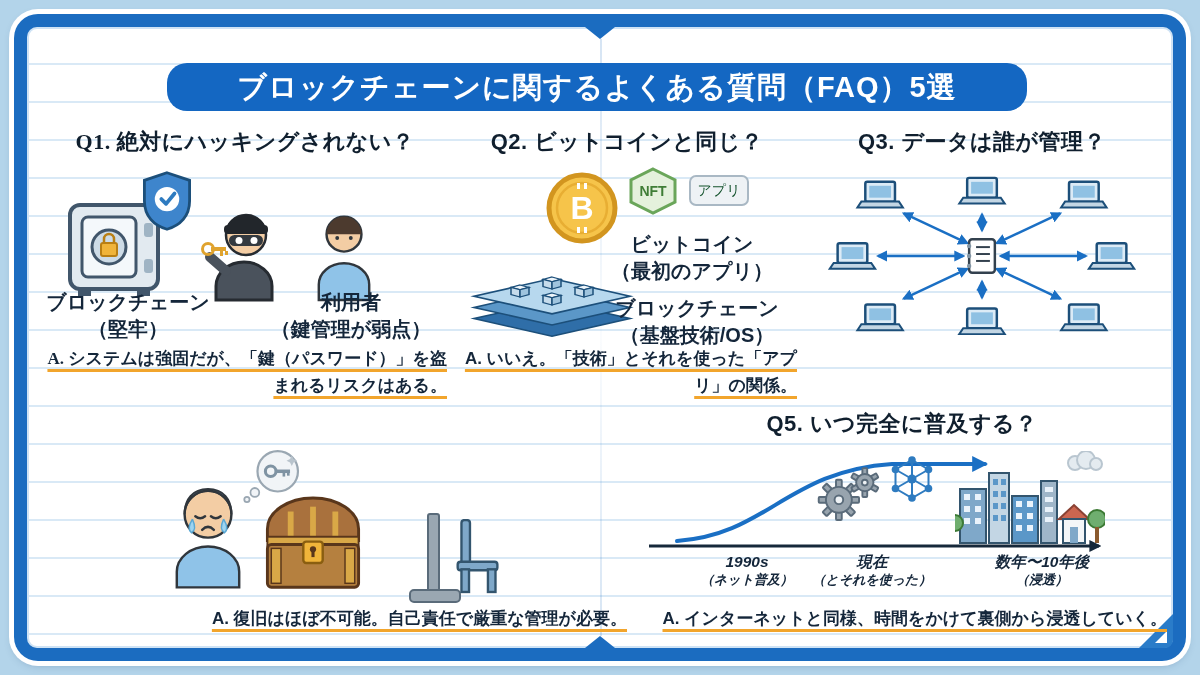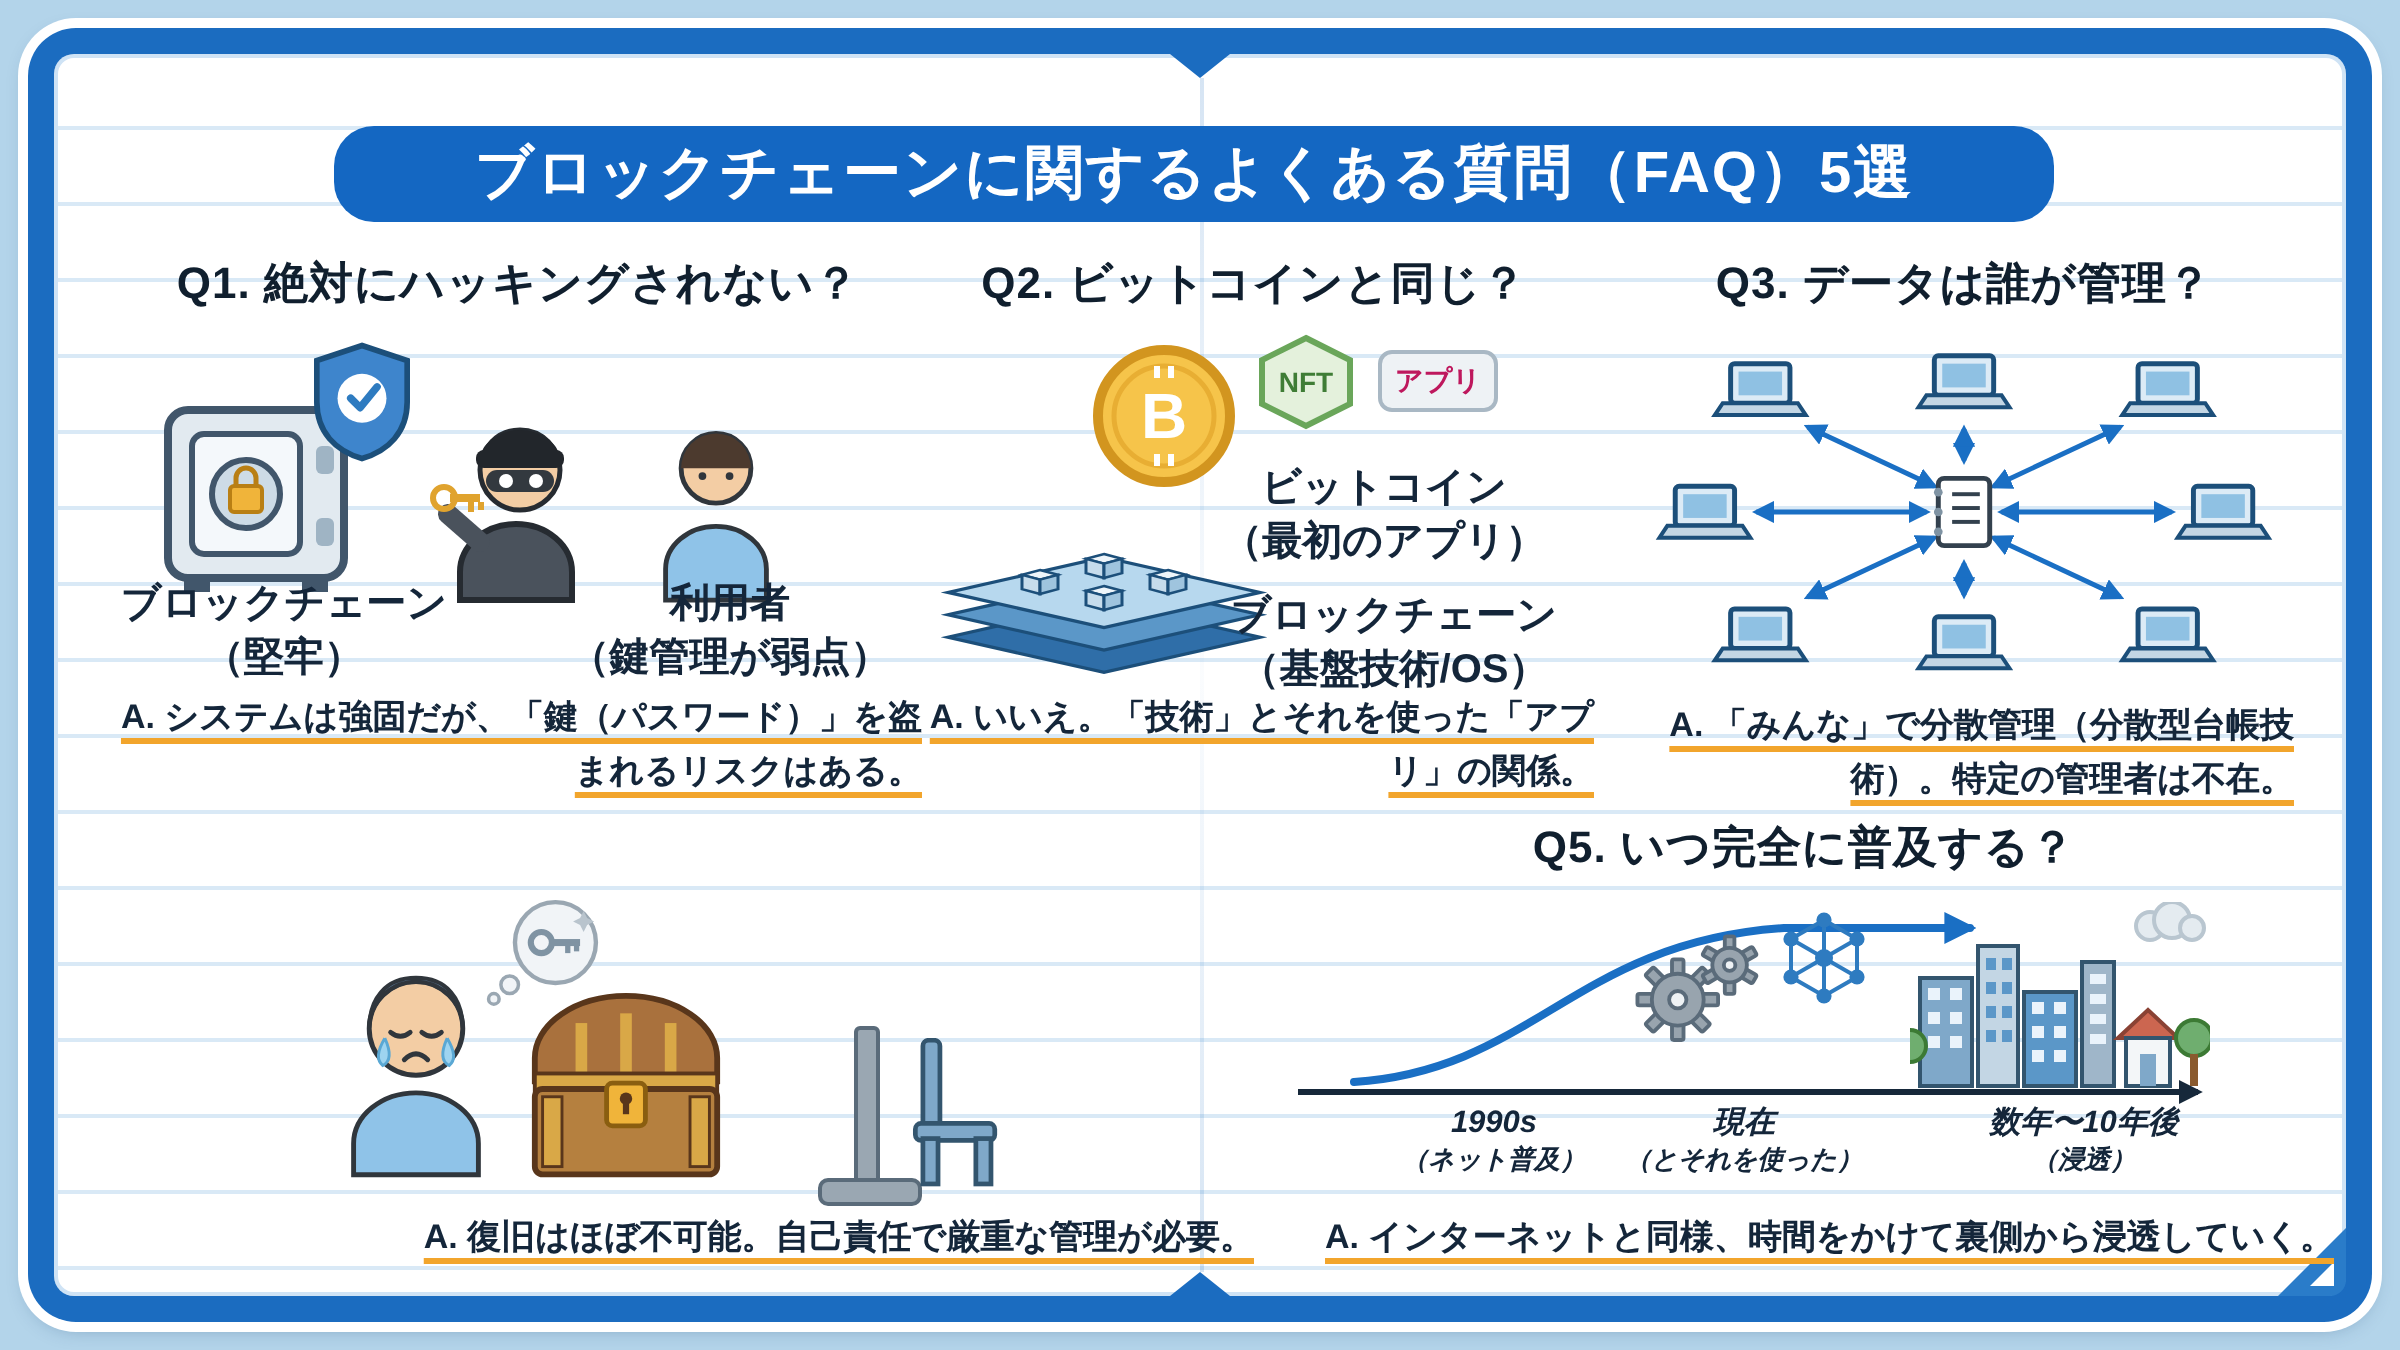--- a/index.html
+++ b/index.html
@@ -44,21 +44,21 @@
   .ico{position:absolute;}
   .lab{position:absolute;font-size:20px;font-weight:bold;text-align:center;
     white-space:pre-line;line-height:1.35;color:#14263a;}
   .answer{position:absolute;left:0;width:100%;margin:0;text-align:right;
     font-size:17px;font-weight:bold;color:#14263a;line-height:1.6;
     text-decoration:underline;text-decoration-color:#f2a52c;
     text-decoration-thickness:3px;text-underline-offset:5px;}
 
   
   .badge-app{position:absolute;width:56px;height:27px;background:#eef2f5;border:2px solid #a9b8c4;
-    border-radius:7px;font-size:14px;font-weight:bold;color:#be185d;
+    border-radius:7px;font-size:14px;font-weight:normal;color:#14532d;
     display:flex;align-items:center;justify-content:center;}
 
   
   .signpost{position:absolute;}
   .sign-outer{position:absolute;left:0;top:4px;width:142px;height:60px;background:#5a6b7a;
     clip-path:polygon(0 0,82% 0,100% 50%,82% 100%,0 100%);}
   .sign-inner{position:absolute;inset:3px;background:#ffffff;
     clip-path:polygon(0 0,82% 0,100% 50%,82% 100%,0 100%);
     display:flex;align-items:center;justify-content:center;padding-right:16px;}
   .sign-text{font-size:13.5px;font-weight:bold;white-space:pre-line;text-align:center;
@@ -79,21 +79,21 @@
 <div class="frame">
   <div class="page">
     <div class="notch-top"></div>
     <div class="notch-bottom"></div>
     <div class="spine"></div>
     <div class="curl"></div>
     <div class="curl-inner"></div>
 
     <div class="title">ブロックチェーンに関するよくある質問（FAQ）5選</div>
 
-    <section class="card" style="left:30px;top:100px;width:404px;height:270px;">
+    <section class="card" style="left:16px;top:100px;width:404px;height:270px;font-family:Liberation Serif, serif;">
       <h2>Q1. 絶対にハッキングされない？</h2>
       <div class="illus" style="top:40px;height:175px;">
         <svg class="ico" style="left:15px;top:22px;" width="115" height="115" viewBox="0 0 115 115">
           <rect x="12" y="16" width="88" height="84" rx="10" fill="#e2eaf0" stroke="#41566b" stroke-width="4"></rect>
           <rect x="24" y="28" width="54" height="60" rx="6" fill="#f4f8fb" stroke="#41566b" stroke-width="3"></rect>
           <circle cx="51" cy="58" r="17" fill="#cddbe6" stroke="#41566b" stroke-width="3"></circle>
           <path d="M46,54 v-4 a5,5 0 0 1 10,0 v4" fill="none" stroke="#b97f14" stroke-width="2.5"></path>
           <rect x="43" y="54" width="16" height="13" rx="2" fill="#f0b43a" stroke="#b97f14" stroke-width="2"></rect>
           <rect x="86" y="34" width="9" height="14" rx="3" fill="#9fb4c4"></rect>
           <rect x="86" y="70" width="9" height="14" rx="3" fill="#9fb4c4"></rect>
@@ -222,21 +222,20 @@
             <rect x="-13" y="-17" width="26" height="34" rx="3" fill="#ffffff" stroke="#33414e" stroke-width="2.5"></rect>
             <line x1="-6" y1="-9" x2="8" y2="-9" stroke="#33414e" stroke-width="2"></line>
             <line x1="-6" y1="-2" x2="8" y2="-2" stroke="#33414e" stroke-width="2"></line>
             <line x1="-6" y1="5" x2="8" y2="5" stroke="#33414e" stroke-width="2"></line>
             <circle cx="-13" cy="-10" r="2.2" fill="#7f93a3"></circle>
             <circle cx="-13" cy="0" r="2.2" fill="#7f93a3"></circle>
             <circle cx="-13" cy="10" r="2.2" fill="#7f93a3"></circle>
           </g>
         </svg>
       </div>
-      <p class="answer" style="top:222px;">A. 「みんな」で分散管理（分散型台帳技術）。特定の管理者は不在。</p>
     </section>
 
     <section class="card" style="left:40px;top:382px;width:560px;height:235px;">
       <div class="illus" style="top:42px;height:150px;">
         <svg class="ico" style="left:102px;top:5px;" width="78" height="135" viewBox="0 0 80 135">
           <path d="M8,133 v-16 a32,26 0 0 1 64,0 v16 z" fill="#8fc3e8" stroke="#30363c" stroke-width="2.5"></path>
           <circle cx="40" cy="58" r="24" fill="#f3cda4" stroke="#30363c" stroke-width="2.5"></circle>
           <path d="M16,58 a24,24 0 0 1 48,0 c0,-15 -8,-26 -24,-26 s-24,11 -24,26 z" fill="#5d7fa3" stroke="#30363c" stroke-width="2"></path>
           <path d="M27,60 q5,4 10,0" fill="none" stroke="#30363c" stroke-width="2.5" stroke-linecap="round"></path>
           <path d="M43,60 q5,4 10,0" fill="none" stroke="#30363c" stroke-width="2.5" stroke-linecap="round"></path>

